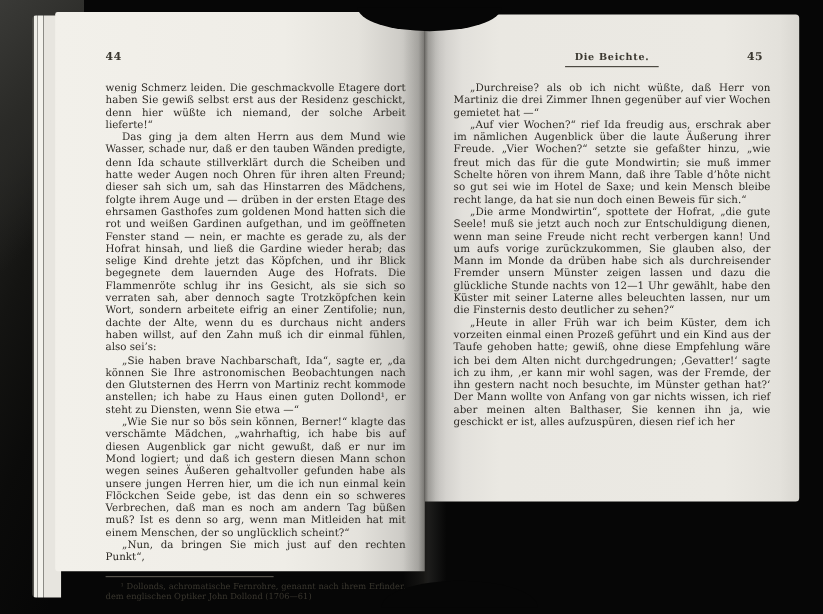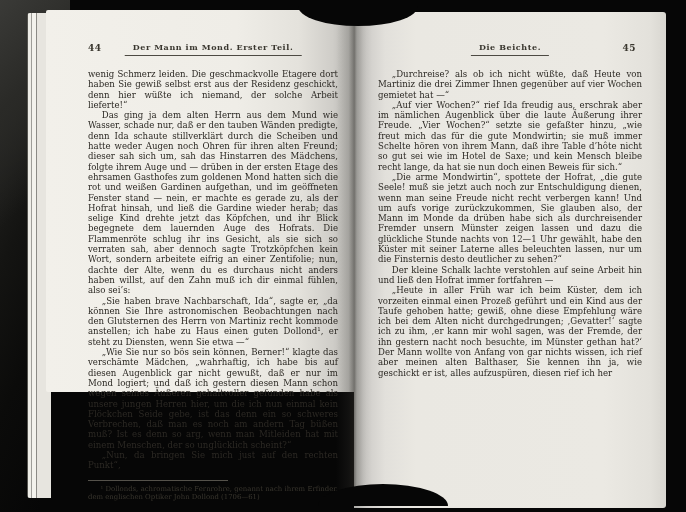--- a/index.html
+++ b/index.html
@@ -24,28 +24,28 @@
     background:repeating-linear-gradient(90deg,
       #55544f 0px, #55544f 1px,
       #eeede7 1px, #eeede7 4px,
       #9e9d98 4px, #9e9d98 5px,
       #f3f2ec 5px, #f3f2ec 9px,
       #8b8a85 9px, #8b8a85 10px,
       #e7e5df 10px, #e7e5df 24px);
     border-radius:3px 0 0 3px;
   }
   
-  .page { position:absolute; top:10px; height:382px; color:#2c2924; }
+  .page { position:absolute; top:10px; height:466px; color:#2c2924; }
   .page-left {
     left:46px; width:308px;
     background:linear-gradient(90deg, #f2f0ea 0%, #efede7 62%, #e4e2dc 82%, #cfcdc8 93%, #b2b1ad 100%);
     border-radius:2px 0 0 2px;
   }
   .page-right {
-    left:354px; width:312px; top:12px; height:496px;
+    left:354px; width:312px; top:12px; height:406px;
     background:linear-gradient(90deg, #aeada9 0%, #cfcdc9 4%, #e2e0db 10%, #eae8e2 20%, #ebe9e3 80%, #e3e1db 95%, #d8d6d0 100%);
     border-radius:0 3px 3px 0;
   }
   
   .gutter {
     position:absolute; left:336px; top:10px; bottom:12px; width:36px;
     background:linear-gradient(90deg,
       rgba(70,68,63,0) 0%, rgba(70,68,63,0.18) 35%,
       rgba(48,46,42,0.42) 48%, rgba(48,46,42,0.5) 50%,
       rgba(90,88,84,0.28) 58%, rgba(120,118,114,0.12) 75%, rgba(120,118,114,0) 100%);
@@ -86,21 +86,20 @@
 <div class="scene">
 
   <div class="cover-left"></div>
   <div class="cover-left-corner"></div>
   <div class="page-edges"></div>
 
   <div class="page page-left">
     <div class="inner-left">
       <div class="pg-header">
         <span class="pg-num left-pos">44</span>
-        <span class="running-title">Der Mann im Mond.  Erster Teil.</span>
       </div>
       <div class="body-text">
         <p class="first">wenig Schmerz leiden. Die geschmackvolle Etagere dort haben Sie gewiß selbst erst aus der Residenz geschickt, denn hier wüßte ich niemand, der solche Arbeit lieferte!“</p>
         <p>Das ging ja dem alten Herrn aus dem Mund wie Wasser, schade nur, daß er den tauben Wänden predigte, denn Ida schaute stillverklärt durch die Scheiben und hatte weder Augen noch Ohren für ihren alten Freund; dieser sah sich um, sah das Hinstarren des Mädchens, folgte ihrem Auge und — drüben in der ersten Etage des ehrsamen Gasthofes zum goldenen Mond hatten sich die rot und weißen Gardinen aufgethan, und im geöffneten Fenster stand — nein, er machte es gerade zu, als der Hofrat hinsah, und ließ die Gardine wieder herab; das selige Kind drehte jetzt das Köpfchen, und ihr Blick begegnete dem lauernden Auge des Hofrats. Die Flammenröte schlug ihr ins Gesicht, als sie sich so verraten sah, aber dennoch sagte Trotzköpfchen kein Wort, sondern arbeitete eifrig an einer Zentifolie; nun, dachte der Alte, wenn du es durchaus nicht anders haben willst, auf den Zahn muß ich dir einmal fühlen, also sei’s:</p>
         <p>„Sie haben brave Nachbarschaft, Ida“, sagte er, „da können Sie Ihre astronomischen Beobachtungen nach den Glutsternen des Herrn von Martiniz recht kommode anstellen; ich habe zu Haus einen guten Dollond¹, er steht zu Diensten, wenn Sie etwa —“</p>
         <p>„Wie Sie nur so bös sein können, Berner!“ klagte das verschämte Mädchen, „wahrhaftig, ich habe bis auf diesen Augenblick gar nicht gewußt, daß er nur im Mond logiert; und daß ich gestern diesen Mann schon wegen seines Äußeren gehaltvoller gefunden habe als unsere jungen Herren hier, um die ich nun einmal kein Flöckchen Seide gebe, ist das denn ein so schweres Verbrechen, daß man es noch am andern Tag büßen muß? Ist es denn so arg, wenn man Mitleiden hat mit einem Menschen, der so unglücklich scheint?“</p>
         <p>„Nun, da bringen Sie mich just auf den rechten Punkt“,</p>
       </div>
       <div class="footnote">
         <div class="footnote-rule"></div>
@@ -109,24 +108,23 @@
     </div>
   </div>
 
   <div class="page page-right">
     <div class="inner-right">
       <div class="pg-header">
         <span class="running-title">Die Beichte.</span>
         <span class="pg-num right-pos">45</span>
       </div>
       <div class="body-text">
-        <p>„Durchreise? als ob ich nicht wüßte, daß Heute von Martiniz die drei Zimmer Ihnen gegenüber auf vier Wochen gemietet hat —“</p>
+        <p>„Durchreise? als ob ich nicht wüßte, daß Herr von Martiniz die drei Zimmer Ihnen gegenüber auf vier Wochen gemietet hat —“</p>
         <p>„Auf vier Wochen?“ rief Ida freudig aus, erschrak aber im nämlichen Augenblick über die laute Äußerung ihrer Freude. „Vier Wochen?“ setzte sie gefaßter hinzu, „wie freut mich das für die gute Mondwirtin; sie muß immer Schelte hören von ihrem Mann, daß ihre Table d’hôte nicht so gut sei wie im Hotel de Saxe; und kein Mensch bleibe recht lange, da hat sie nun doch einen Beweis für sich.“</p>
         <p>„Die arme Mondwirtin“, spottete der Hofrat, „die gute Seele! muß sie jetzt auch noch zur Entschuldigung dienen, wenn man seine Freude nicht recht verbergen kann! Und um aufs vorige zurückzukommen, Sie glauben also, der Mann im Monde da drüben habe sich als durchreisender Fremder unsern Münster zeigen lassen und dazu die glückliche Stunde nachts von 12—1 Uhr gewählt, habe den Küster mit seiner Laterne alles beleuchten lassen, nur um die Finsternis desto deutlicher zu sehen?“</p>
-        <p>Der kleine Schalk lachte verstohlen auf seine Arbeit hin und ließ den Hofrat immer fortfahren —</p>
         <p>„Heute in aller Früh war ich beim Küster, dem ich vorzeiten einmal einen Prozeß geführt und ein Kind aus der Taufe gehoben hatte; gewiß, ohne diese Empfehlung wäre ich bei dem Alten nicht durchgedrungen; ‚Gevatter!‘ sagte ich zu ihm, ‚er kann mir wohl sagen, was der Fremde, der ihn gestern nacht noch besuchte, im Münster gethan hat?‘ Der Mann wollte von Anfang von gar nichts wissen, ich rief aber meinen alten Balthaser, Sie kennen ihn ja, wie geschickt er ist, alles aufzuspüren, diesen rief ich her</p>
       </div>
     </div>
   </div>
 
   <div class="gutter"></div>
   <div class="dip-top"></div>
   <div class="dip-bottom"></div>
 
 </div>

